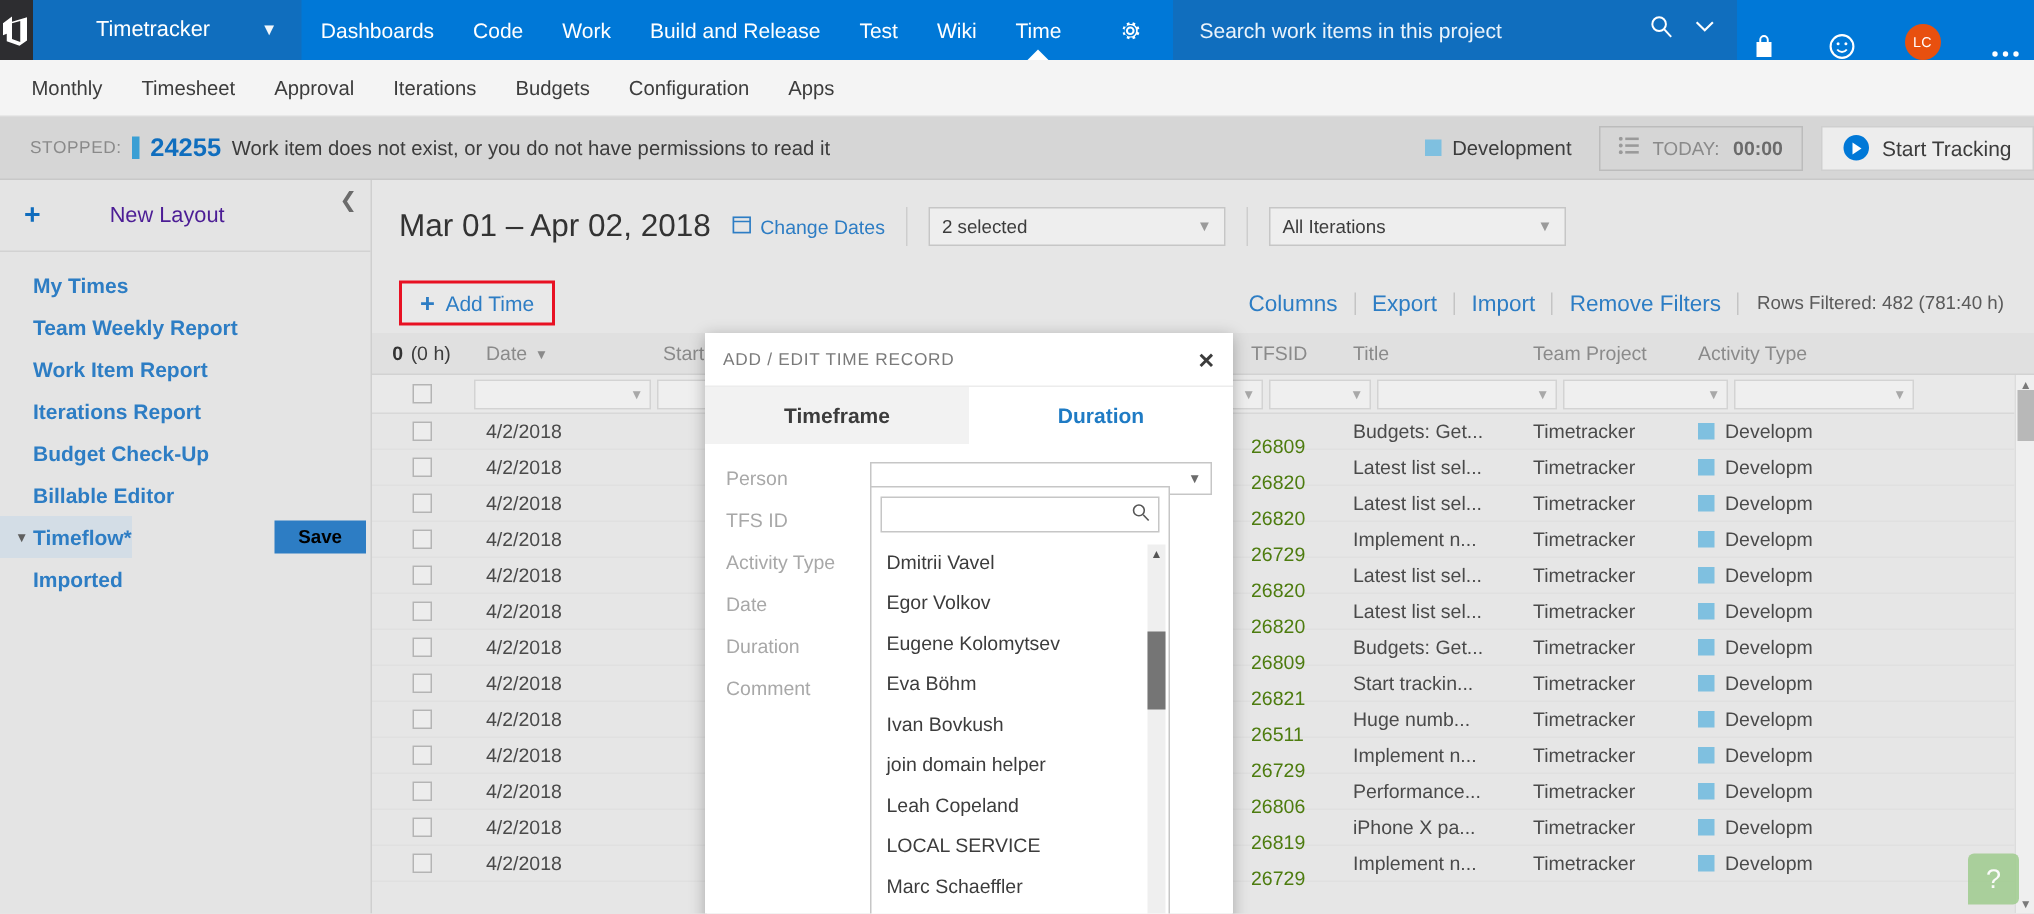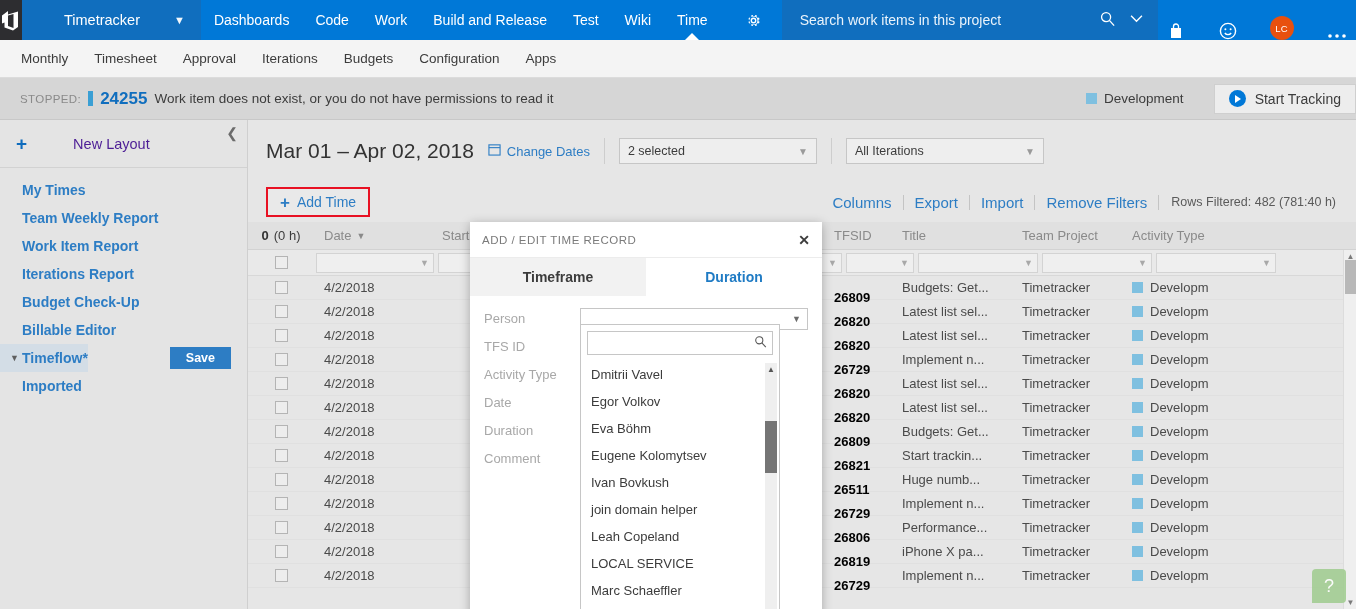--- a/index.html
+++ b/index.html
@@ -123,21 +123,21 @@
   .side-item {
     height: 28px; display:flex; align-items:center;
     padding-left: 22px; font-size: 14px; color: #2d7dc4; font-weight: bold;
     cursor: pointer;
   }
   .side-item.first { margin-top: 8px; }
   .side-item.sel { background: #d3dde6; }
   .side-caret { position:absolute; left: 10px; color:#5f5f5f; font-size: 9px; }
   .side-row { position: relative; display:flex; align-items:center; }
   .save-btn {
-    margin-left: auto; margin-right: 16px; background:#2d7dc4; color:#ffffff;
+    margin-left: auto; margin-right: 3px; background:#2d7dc4; color:#000000;
     font-size: 12.5px; font-weight: bold; padding: 4px 16px; cursor:pointer;
   }
 
   
   .main { flex: 1; position: relative; background: #e6e6e6; overflow: hidden; }
   .daterow { height: 62px; display: flex; align-items: center; padding: 0 0 0 18px; gap: 14px; }
   .dtitle { font-size: 21px; color: #333; }
   .chg-dates { display:flex; align-items:center; gap:6px; color:#2d7dc4; font-size:13px; cursor:pointer; }
   .vsep { width:1px; height: 26px; background:#cdcdcd; }
   .sel-ctl {
@@ -164,21 +164,21 @@
   .thead { display:flex; height: 28px; align-items:center; background:#e0e0e0; border-bottom:1px solid #d2d2d2;}
   .th { padding: 0 10px; color:#8a8a8a; font-size: 13px; display:flex; align-items:center; gap:5px;}
   .th.dark { color:#3c3c3c; }
   .th b { color:#333; }
   .filtrow { display:flex; height: 26px; align-items:center; background:#e9e9e9; border-bottom:1px solid #d8d8d8; }
   .fcell { height: 20px; background:#efefef; border:1px solid #d3d3d3; margin: 0 2px; display:flex; align-items:center; }
   .fcell .ca { margin-left:auto; margin-right:4px; color:#a8a8a8; font-size:9px; }
   .trow { display:flex; height: 24px; align-items:center; border-bottom: 1px solid #e0e0e0; }
   .td { padding: 0 10px; white-space:nowrap; overflow:hidden; }
   .cbx { width: 13px; height: 13px; border:1px solid #b4b4b4; background:#ededed; }
-  .tfsid { color:#000000; font-weight:bold;margin-top:20px; }
+  .tfsid { color:#4d7c0f; font-weight:normal;margin-top:20px; }
   .actchip { display:flex; align-items:center; gap:7px; }
 
   
   .c-chk  { width: 66px; display:flex; justify-content:center; }
   .c-date { width: 118px; }
   .c-start{ width: 118px; }
   .c-end  { width: 100px; }
   .c-week { width: 60px; }
   .c-pers { width: 114px; }
   .c-tfs  { width: 68px; }
@@ -329,20 +329,34 @@
   <div class="track-left">
     <span class="stopped-lbl">STOPPED:</span>
     <span class="blue-bar"></span>
     <span class="wid">24255</span>
     <span class="wmsg">Work item does not exist, or you do not have permissions to read it</span>
   </div>
   <div class="track-right">
     <div class="dev-chip">
       <span class="sq"></span>
       <span>Development</span>
+    </div>
+    <div class="today-box">
+      <span>
+        <svg width="14" height="12" viewBox="0 0 14 12">
+            <circle cx="1.5" cy="1.5" r="1.3" fill="#9a9a9a"></circle>
+            <rect x="4.5" y="0.7" width="9" height="1.7" fill="#9a9a9a"></rect>
+            <circle cx="1.5" cy="6" r="1.3" fill="#9a9a9a"></circle>
+            <rect x="4.5" y="5.2" width="9" height="1.7" fill="#9a9a9a"></rect>
+            <circle cx="1.5" cy="10.5" r="1.3" fill="#9a9a9a"></circle>
+            <rect x="4.5" y="9.7" width="9" height="1.7" fill="#9a9a9a"></rect>
+          </svg>
+      </span>
+      <span>TODAY:</span>
+      <b>00:00</b>
     </div>
     <div class="start-track">
       <span class="play"></span>
       <span>Start Tracking</span>
     </div>
   </div>
 </div>
 
 <div class="shell">
 
@@ -745,22 +759,22 @@
           <svg width="13" height="13" viewBox="0 0 16 16">
               <circle cx="6.5" cy="6.5" r="4.4" stroke="#555" stroke-width="1.3" fill="none"></circle>
               <line x1="10" y1="10" x2="14.5" y2="14.8" stroke="#555" stroke-width="1.3"></line>
             </svg>
         </span>
       </div>
       <div class="dd-list">
         <div id="dd-host">
             <div class="dd-item">Dmitrii Vavel</div>
             <div class="dd-item">Egor Volkov</div>
+            <div class="dd-item">Eugene Kolomytsev</div>
             <div class="dd-item">Eva Böhm</div>
-            <div class="dd-item">Eugene Kolomytsev</div>
             <div class="dd-item">Ivan Bovkush</div>
             <div class="dd-item">join domain helper</div>
             <div class="dd-item">Leah Copeland</div>
             <div class="dd-item">LOCAL SERVICE</div>
             <div class="dd-item">Marc Schaeffler</div>
           </div>
         <div class="dd-sb">
           <div class="dd-ar" style="top:0">▲</div>
           <div class="dd-thumb"></div>
           <div class="dd-ar" style="bottom:0">▼</div>

